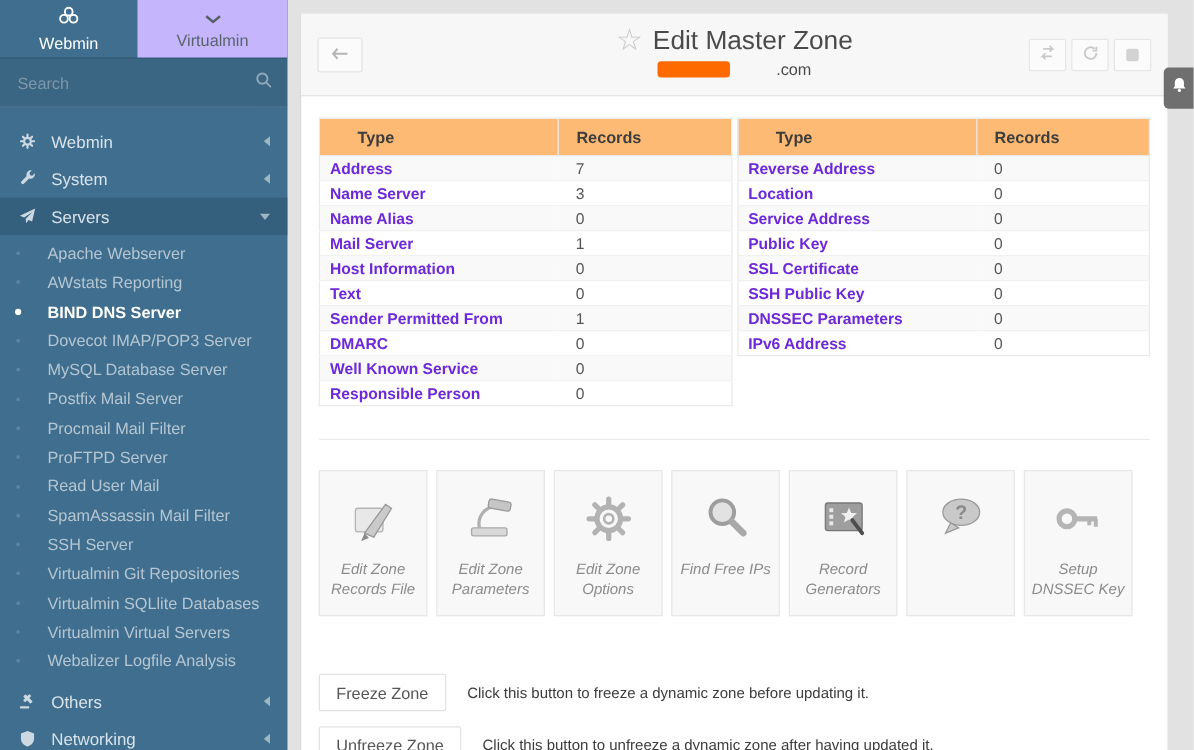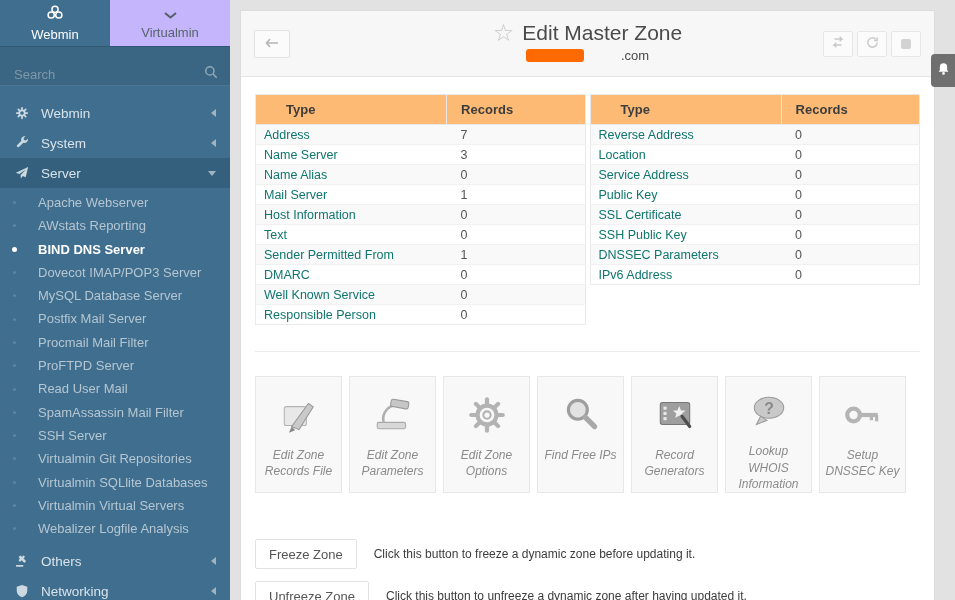--- a/index.html
+++ b/index.html
@@ -10,21 +10,21 @@
     background:#e2e2e2;
   }
   .app { display:flex; width:955px; height:600px; position:relative; }
 
   
   .sidebar { flex:0 0 230px; width:230px; background:#3f6e8e; height:600px; overflow:hidden; }
   .side-tabs { display:flex; height:46px; }
   .side-tab { display:flex; flex-direction:column; align-items:center; justify-content:center; gap:3px; font-size:13px; cursor:pointer; }
   .webmin-tab { flex:0 0 110px; color:#ffffff; }
   .virtualmin-tab { flex:1; background:#c4b5fd; color:#59636a; }
-  .search-row { height:40px; display:flex; align-items:flex-end; padding:2px 12px;
+  .search-row { height:40px; display:flex; align-items:center; padding:2px 12px;
     background:rgba(0,0,0,0.07); border-bottom:1px solid rgba(255,255,255,0.09); border-top:1px solid rgba(0,0,0,0.12); }
   .search-row input { flex:1; background:transparent; border:none; outline:none; color:#d7e2ea; font-size:13px; }
   .search-row input::placeholder { color:#7f98a8; }
   nav { padding-top:12px; }
   .cat { height:30px; display:flex; align-items:center; padding:0 14px; font-size:13.5px; color:#d9e3ea; cursor:pointer; }
   .cat-icon { width:16px; height:16px; margin-right:11px; display:flex; align-items:center; justify-content:center; }
   .caret { margin-left:auto; width:0; height:0; }
   .caret-left { border-top:4px solid transparent; border-bottom:4px solid transparent; border-right:5px solid #9fb5c2; }
   .caret-down { border-left:4px solid transparent; border-right:4px solid transparent; border-top:5px solid #9fb5c2; }
   .cat.expanded { background:#35607d; }
@@ -55,21 +55,21 @@
 
   
   .content { padding:17px 14px 0 14px; }
   .tables-row { display:flex; gap:4px; align-items:flex-start; }
   table.rec-table { border-collapse:collapse; width:50%; font-size:12.5px; border:1px solid #e9e9e9; }
   .rec-table th { font-size:13px; font-weight:bold; color:#3d3d3d; text-align:left; padding:7px 8px; background:#fdba74; border:1px solid #e9e9e9; }
   .rec-table th.col-type { padding-left:30px; width:58%; }
   .rec-table th.col-records { padding-left:14px; }
   .rec-table td { padding:2.5px 8px; color:#555; border-top:1px solid #f1f1f1; }
   .rec-table tbody tr:nth-child(odd) { background:#f9f9f9; }
-  .rec-table td.link { color:#0f766e; cursor:pointer; }
+  .rec-table td.link { color:#6d28d9; cursor:pointer;font-weight:bold; }
   .rec-table td.num { padding-left:14px; }
 
   hr.sep { border:none; border-top:1px solid #ececec; margin:26px 0 24px; }
 
   .tiles { display:flex; gap:7px; }
   .tile { width:87px; height:117px; background:#f8f8f8; border:1px solid #e7e7e7; display:flex; flex-direction:column;
     align-items:center; padding-top:15px; cursor:pointer; text-decoration:none; }
   .tile-icon { height:46px; display:flex; align-items:center; justify-content:center; }
   .tile-label { margin-top:9px; font-size:12px; color:#8b8b8b; text-align:center; line-height:1.35; padding:0 3px;font-style:italic; }
 
@@ -146,21 +146,21 @@
         </span>
         <span class="cat-label">System</span>
         <span class="caret caret-left"></span>
       </div>
       <div class="cat expanded">
         <span class="cat-icon">
           <svg width="14" height="14" viewBox="0 0 16 16">
               <path d="M15 1 1 7.6l3.9 1.5L12.5 4 6.4 10.2l.3 4.2 2.2-3 3.3 1.5Z" fill="#cdd9e1"></path>
             </svg>
         </span>
-        <span class="cat-label">Server</span>
+        <span class="cat-label">Servers</span>
         <span class="caret caret-down"></span>
       </div>
 
       <ul class="subnav">
         <li>Apache Webserver</li>
         <li>AWstats Reporting</li>
         <li class="active">BIND DNS Server</li>
         <li>Dovecot IMAP/POP3 Server</li>
         <li>MySQL Database Server</li>
         <li>Postfix Mail Server</li>
@@ -411,21 +411,20 @@
             <span class="tile-label">Record Generators</span>
           </a>
           <a class="tile">
             <span class="tile-icon">
               <svg width="42" height="42" viewBox="0 0 40 40">
                   <ellipse cx="20" cy="15" rx="14" ry="10" fill="#c9c9c9" stroke="#9a9a9a"></ellipse>
                   <path d="M12 23l-4 8 10-4Z" fill="#c9c9c9" stroke="#9a9a9a"></path>
                   <text x="20" y="20.5" font-size="15" font-weight="bold" fill="#8a8a8a" text-anchor="middle" font-family="Liberation Sans, sans-serif">?</text>
                 </svg>
             </span>
-            <span class="tile-label">Lookup WHOIS Information</span>
           </a>
           <a class="tile">
             <span class="tile-icon">
               <svg width="42" height="42" viewBox="0 0 40 40">
                   <circle cx="11" cy="20" r="6" fill="none" stroke="#b5b5b5" stroke-width="4"></circle>
                   <line x1="17" y1="20" x2="34" y2="20" stroke="#b5b5b5" stroke-width="4"></line>
                   <line x1="28" y1="20" x2="28" y2="25" stroke="#b5b5b5" stroke-width="3"></line>
                   <line x1="33" y1="20" x2="33" y2="26" stroke="#b5b5b5" stroke-width="3"></line>
                 </svg>
             </span>

